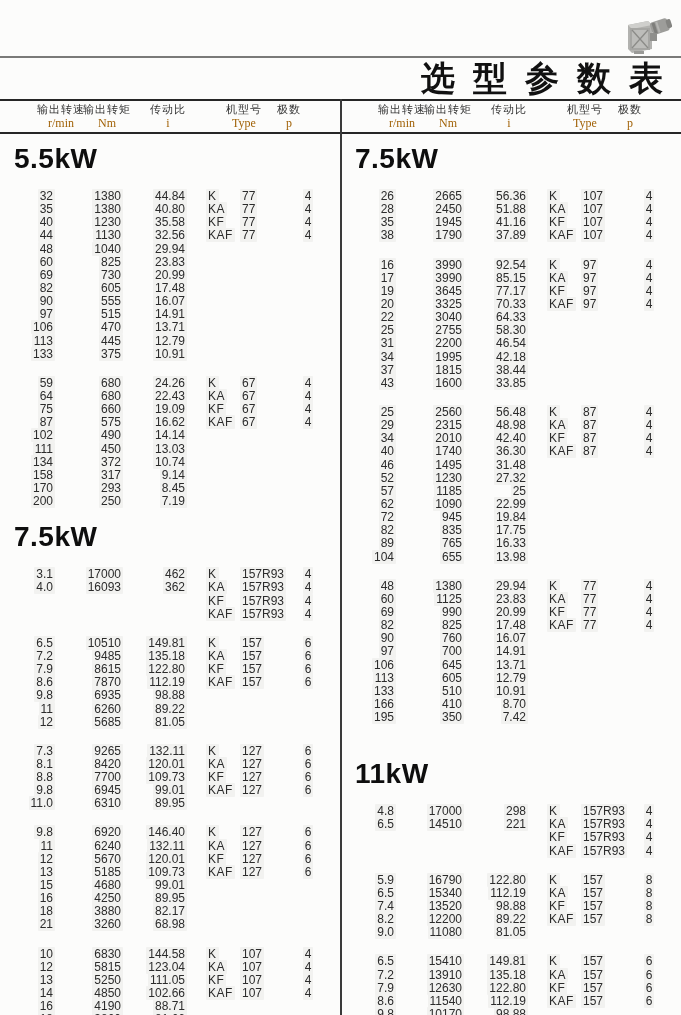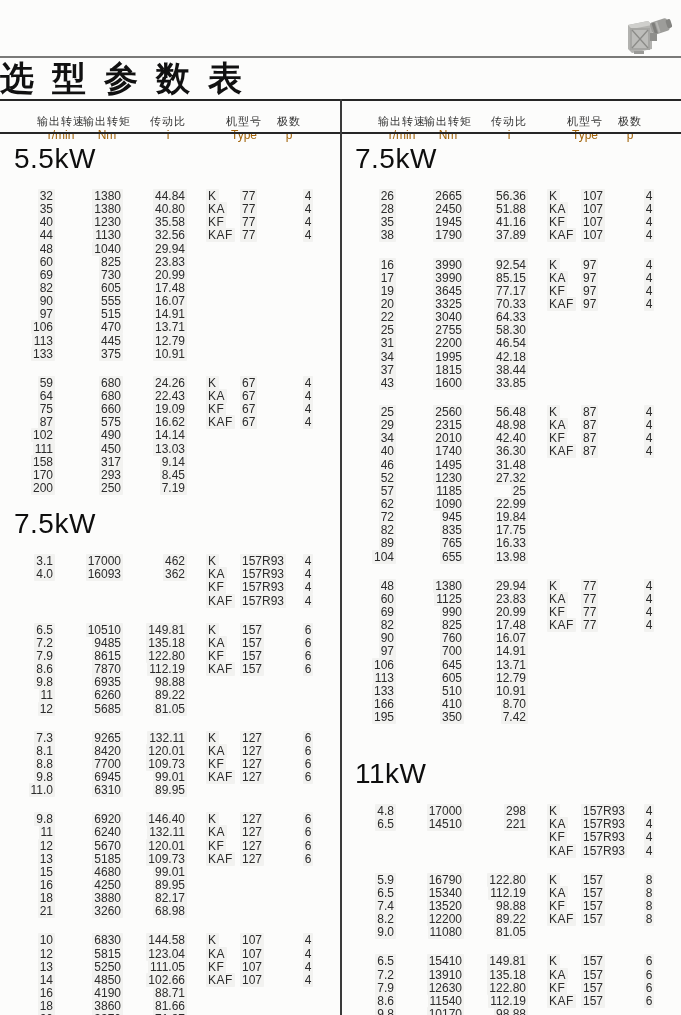--- a/index.html
+++ b/index.html
@@ -14,39 +14,39 @@
   }
   
   .rule{position:absolute;left:0;width:681px;}
   .top-rule{top:56px;height:2px;background:#7a7a78;}
   .title-rule{top:99px;height:2px;background:#262626;}
   .header-rule{top:132px;height:2px;background:#262626;}
   .v-divider{position:absolute;left:340px;top:99px;width:2px;height:916px;background:#3a3a3a;}
   
   .title{
     position:absolute;top:59px;left:0;width:681px;margin:0;
-    text-align:left;font-size:34px;line-height:38px;font-weight:bold;
+    text-align:right;font-size:34px;line-height:38px;font-weight:bold;
     letter-spacing:18px;color:#111;
   }
   
   .motor-photo{position:absolute;top:11px;right:5px;width:54px;height:46px;}
   
-  .hdr{position:absolute;top:114px;width:340px;height:24px;}
+  .hdr{position:absolute;top:102px;width:340px;height:24px;font-family:Liberation Serif, serif;}
   .hdr-left{left:0;}
   .hdr-right{left:341px;}
   .hc{position:absolute;width:90px;text-align:center;}
   .hc .cn{font-size:11px;line-height:14px;letter-spacing:1px;color:#333;}
   .hc .unit{font-size:12px;line-height:14px;color:#a16207;}
   .hc1{left:16px;} .hc2{left:62px;text-align:center;} .hc3{left:123px;} .hc4{left:199px;text-align:center;} .hc5{left:244px;}
   
   .col{position:absolute;top:140px;width:340px;}
   .col-left{left:0;}
   .col-right{left:341px;}
   .section-heading{
-    font-size:28px;line-height:30px;font-weight:normal;color:#0e0e0e;
+    font-size:28px;line-height:30px;font-weight:bold;color:#0e0e0e;
     margin:4px 0 9px 14px;letter-spacing:0.5px;
   }
   .block{margin:16px 0 9px 0;}
   .block + .section-heading{margin-top:14px;}
   .col-right .block + .section-heading{margin-top:35px;}
   .row{display:flex;height:13.15px;font-size:12px;line-height:13px;}
   .cell{white-space:nowrap;}
   .cell span:not(:empty){background:#f2f2f0;padding:0 2px;border-radius:1px;}
   .c1{width:55px;text-align:right;}
   .c2{width:68px;text-align:right;}
@@ -286,20 +286,28 @@
         </div>
         <div class="row">
           <div class="cell c1"><span>111</span></div>
           <div class="cell c2"><span>450</span></div>
           <div class="cell c3"><span>13.03</span></div>
           <div class="cell c4"><span></span></div>
           <div class="cell c5"><span></span></div>
           <div class="cell c6"><span></span></div>
         </div>
         <div class="row">
+          <div class="cell c1"><span>134</span></div>
+          <div class="cell c2"><span>372</span></div>
+          <div class="cell c3"><span>10.74</span></div>
+          <div class="cell c4"><span></span></div>
+          <div class="cell c5"><span></span></div>
+          <div class="cell c6"><span></span></div>
+        </div>
+        <div class="row">
           <div class="cell c1"><span>158</span></div>
           <div class="cell c2"><span>317</span></div>
           <div class="cell c3"><span>9.14</span></div>
           <div class="cell c4"><span></span></div>
           <div class="cell c5"><span></span></div>
           <div class="cell c6"><span></span></div>
         </div>
         <div class="row">
           <div class="cell c1"><span>170</span></div>
           <div class="cell c2"><span>293</span></div>

